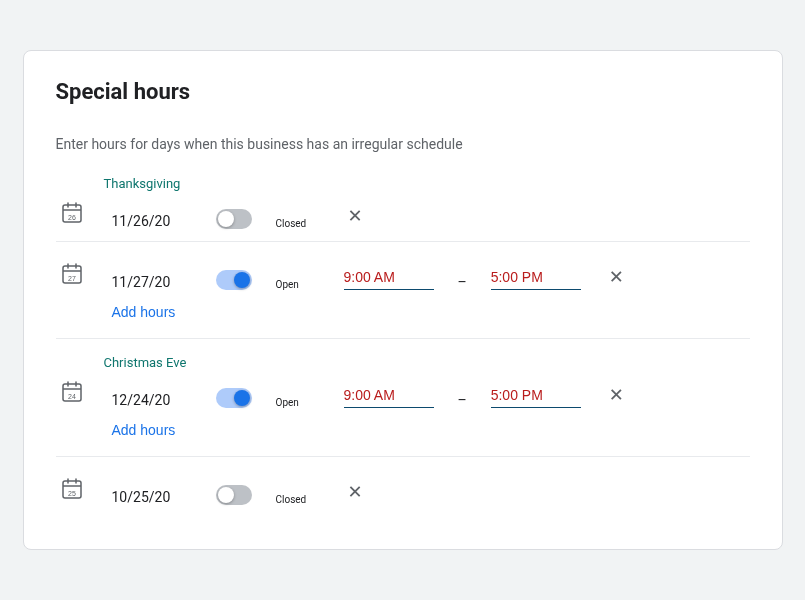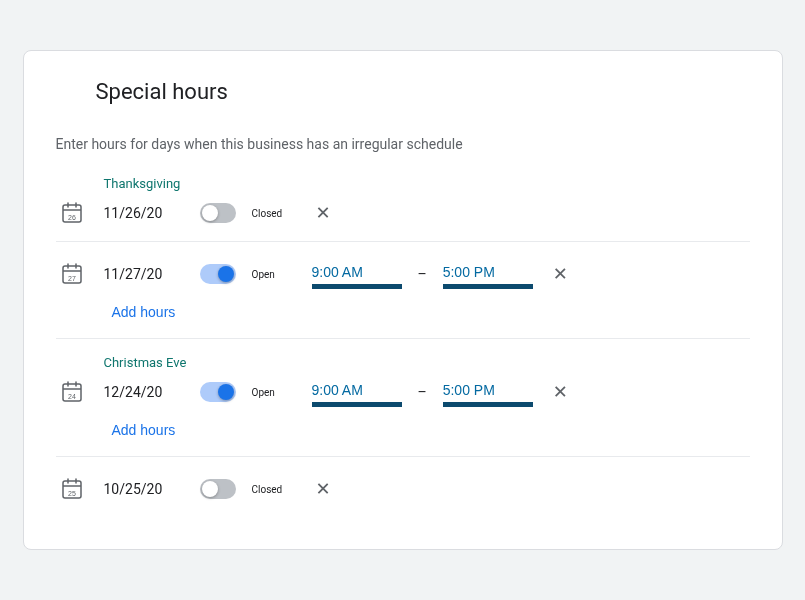--- a/index.html
+++ b/index.html
@@ -13,44 +13,43 @@
     }
     .card {
       background: #fff;
       border: 1px solid #dadce0;
       border-radius: 8px;
       width: 760px;
       padding: 28px 32px 32px 32px;
     }
     .page-title {
       font-size: 22px;
-      font-weight: 400;
+      font-weight: 700;
       color: #202124;
       margin-bottom: 8px;
-      margin-left: 40px;
     }
     .subtitle {
       font-size: 14px;
       color: #5f6368;
       margin-bottom: 24px;
       margin-top: 32px;
     }
     .holiday-block {
       margin-bottom: 12px;
     }
     .holiday-name {
       font-size: 13px;
       color: #0f766e;
       margin-left: 48px;
       margin-bottom: 6px;
     }
     .row {
       display: flex;
-      align-items: center;
-      gap: 16px;
+      align-items: flex-end;
+      gap: 24px;
       flex-wrap: wrap;
     }
     .calendar-icon {
       width: 32px;
       height: 32px;
       flex-shrink: 0;
       display: flex;
       align-items: center;
       justify-content: center;
     }
@@ -106,24 +105,24 @@
       background: #1a73e8;
     }
     .status-label {
       font-size: 10px;
       color: #202124;
       width: 44px;
     }
     
     .time-input {
       border: none;
-      border-bottom: 5px solid #0c4a6e;
+      border-bottom: 1px solid #0c4a6e;
       outline: none;
       font-size: 14px;
-      color: #0369a1;
+      color: #b91c1c;
       width: 90px;
       padding: 4px 0;
       background: transparent;
     }
     .time-separator {
       font-size: 14px;
       color: #202124;
     }
     .close-btn {
       background: none;

